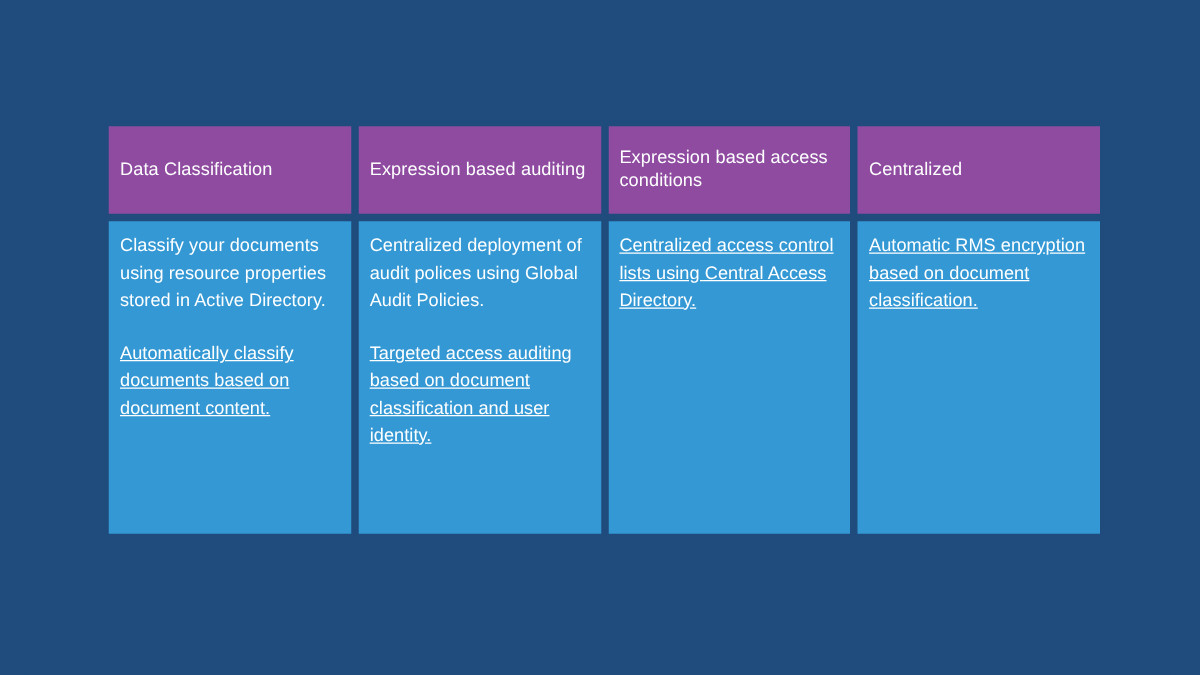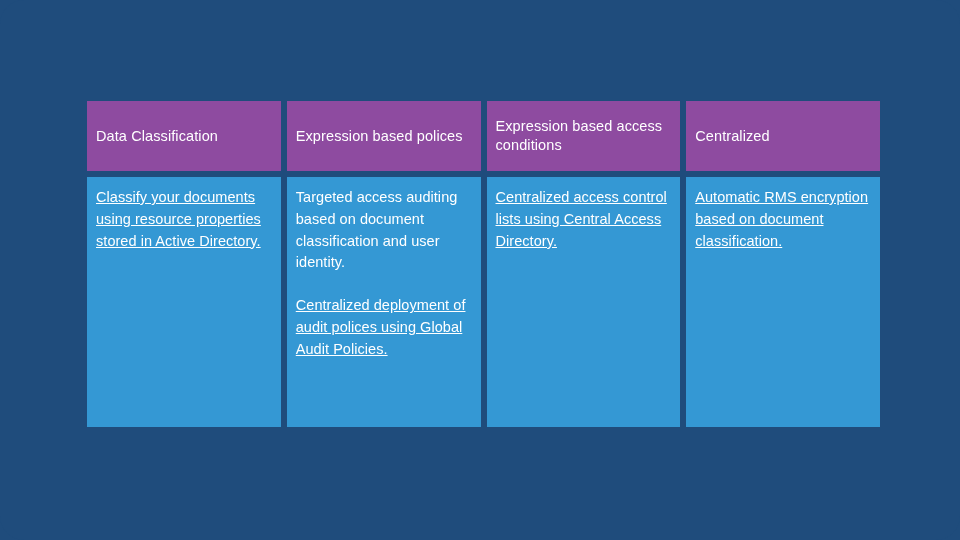--- a/index.html
+++ b/index.html
@@ -73,30 +73,31 @@
 
 <div class="slide">
   <div class="columns">
 
     <div class="column">
       <div class="col-header">
         <div class="col-header-text">Data Classification</div>
       </div>
       <div class="col-body">
         <p class="para">Classify your documents using resource properties stored in Active Directory.</p>
+        <p class="para">Automatically classify documents based on document content.</p>
       </div>
     </div>
 
     <div class="column">
       <div class="col-header">
-        <div class="col-header-text">Expression based polices</div>
+        <div class="col-header-text">Expression based auditing</div>
       </div>
       <div class="col-body">
+        <p class="para">Centralized deployment of audit polices using Global Audit Policies.</p>
         <p class="para">Targeted access auditing based on document classification and user identity.</p>
-        <p class="para">Centralized deployment of audit polices using Global Audit Policies.</p>
       </div>
     </div>
 
     <div class="column">
       <div class="col-header">
         <div class="col-header-text">Expression based access conditions</div>
       </div>
       <div class="col-body">
         <p class="para">Centralized access control lists using Central Access Directory.</p>
       </div>

